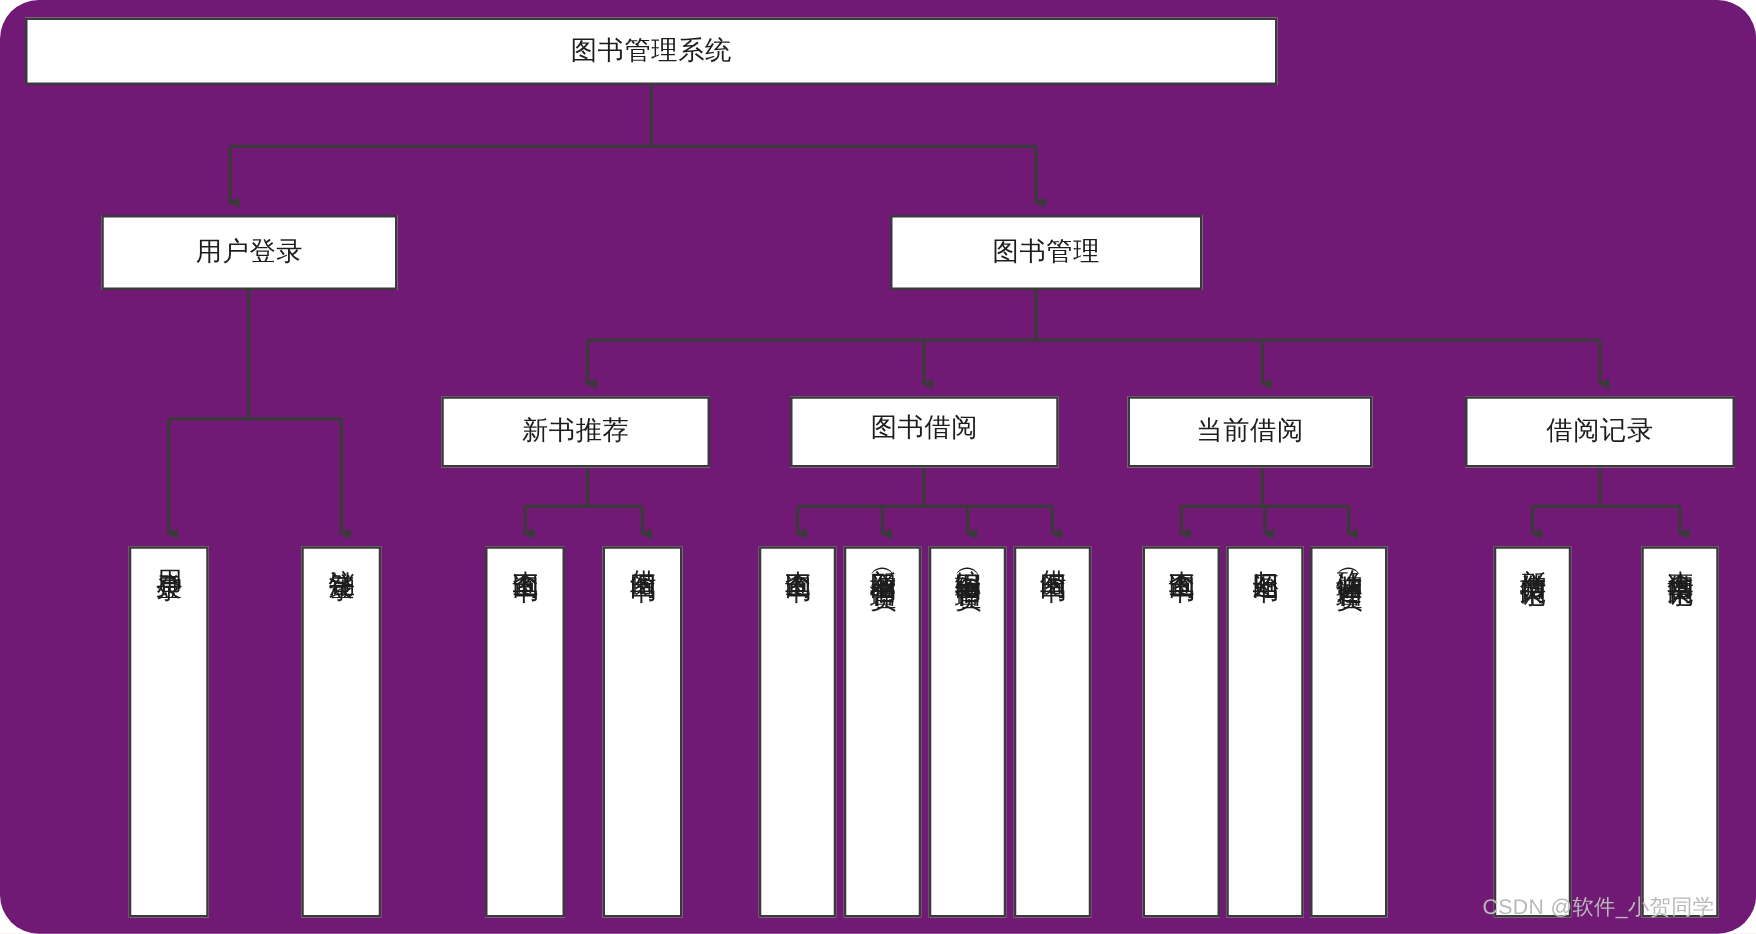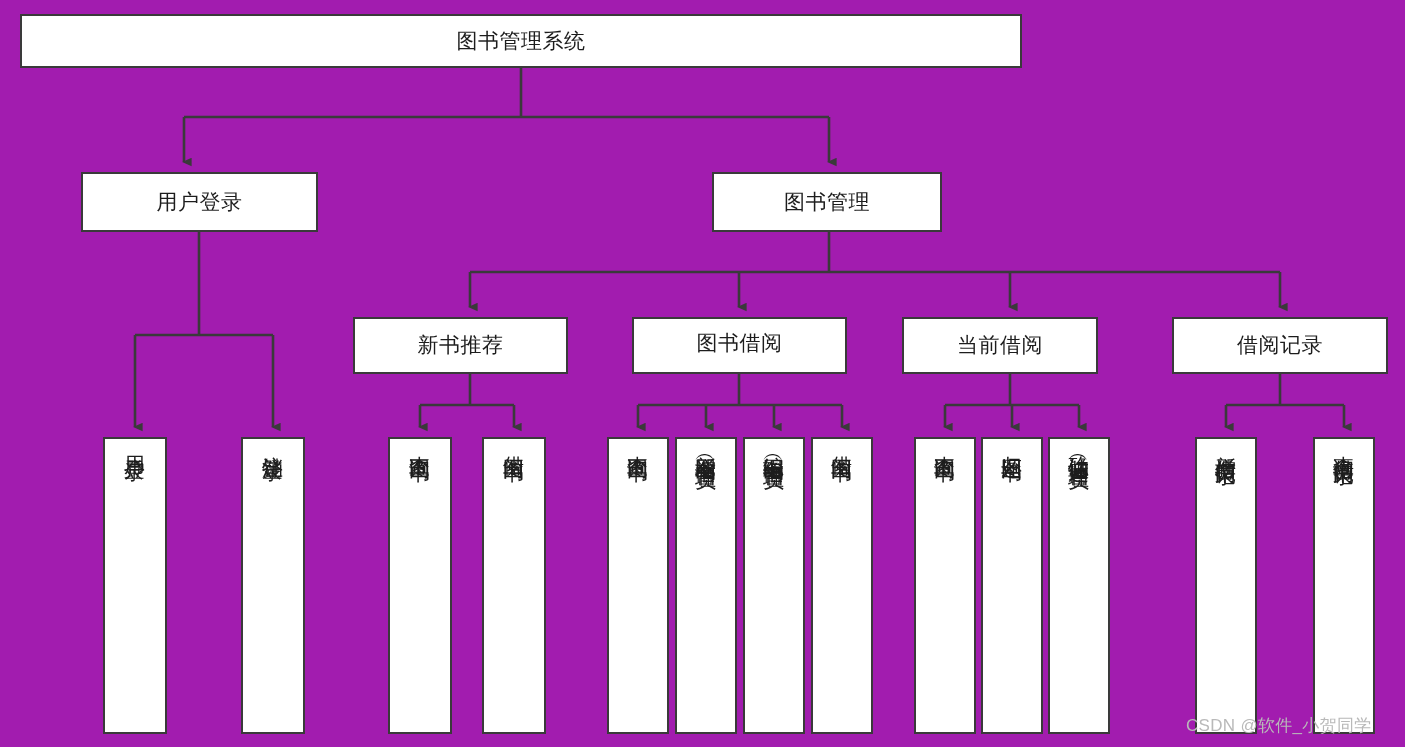--- a/index.html
+++ b/index.html
@@ -10,21 +10,22 @@
   body {
     width: 1405px;
     height: 747px;
     font-family: "Liberation Sans", "DejaVu Sans", sans-serif;
     overflow: hidden;
   }
   #diagram-root {
     position: relative;
     width: 1405px;
     height: 747px;
-    background: #a21caf;
+    background: #701a75;
+    border-radius: 31px;
   }
   svg.edges {
     position: absolute;
     top: 0;
     left: 0;
     width: 1405px;
     height: 747px;
     pointer-events: none;
   }
   .node {
@@ -124,21 +125,21 @@
     </g>
   </svg>
 
   <div class="node" style="left: 20px; top: 14px; width: 1002px; height: 54px;">
     <span class="node-label">图书管理系统</span>
   </div>
 
   <div class="node" style="left: 81px; top: 172px; width: 237px; height: 60px;">
     <span class="node-label">用户登录</span>
   </div>
-  <div class="node" style="left: 712px; top: 172px; width: 230px; height: 60px;">
+  <div class="node" style="left: 712px; top: 172px; width: 250px; height: 60px;">
     <span class="node-label">图书管理</span>
   </div>
 
   <div class="node" style="left: 353px; top: 317px; width: 215px; height: 57px;">
     <span class="node-label">新书推荐</span>
   </div>
   <div class="node" style="left: 632px; top: 317px; width: 215px; height: 57px; font-family: Liberation Mono, monospace;">
     <span class="node-label">图书借阅</span>
   </div>
   <div class="node" style="left: 902px; top: 317px; width: 196px; height: 57px;">

